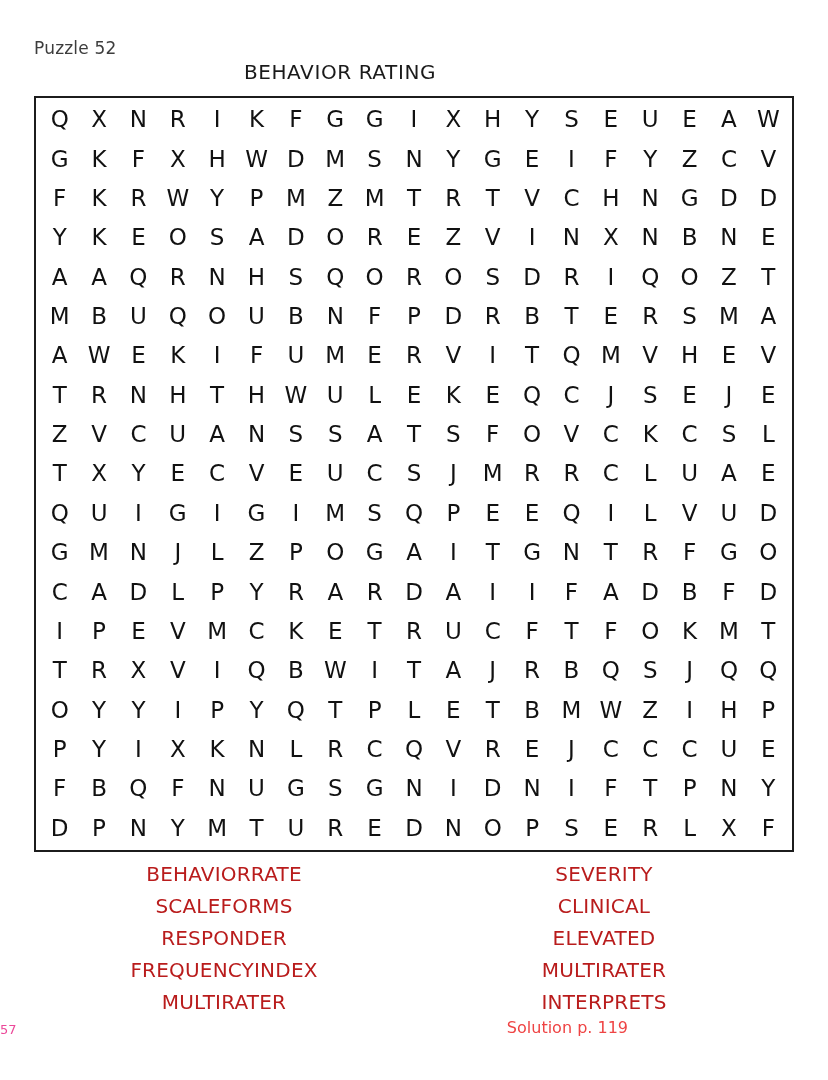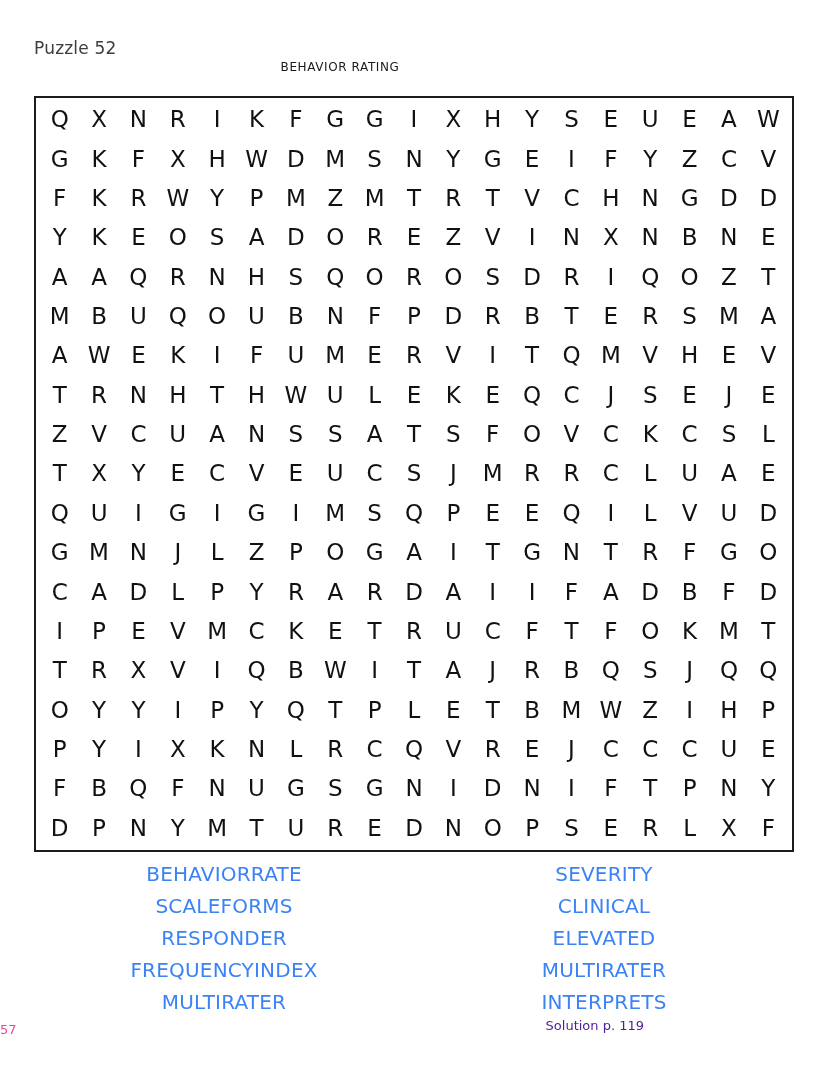--- a/index.html
+++ b/index.html
@@ -28,21 +28,21 @@
     font-size: 17px;
     color: #3d3d3d;
     letter-spacing: 0.2px;
   }
   .puzzle-title {
     position: absolute;
     left: 0;
     right: 0;
     top: 60px;
     text-align: center;
-    font-size: 12px;
+    font-size: 20px;
     color: #1a1a1a;
     letter-spacing: 0.6px;
   }
   .grid-wrap {
     position: absolute;
     left: 34px;
     top: 96px;
     width: 760px;
     height: 756px;
     border: 2px solid #1c1c1c;
@@ -75,39 +75,39 @@
     display: flex;
     justify-content: space-between;
   }
   .word-col {
     flex: 1 1 0;
     text-align: center;
   }
   .word {
     font-size: 20px;
     line-height: 32px;
-    color: #3b82f6;
+    color: #b91c1c;
     letter-spacing: 0.2px;
     white-space: nowrap;
   }
   .page-number {
     position: absolute;
     left: 0;
     right: 0;
     top: 1022px;
     text-align: left;
     font-size: 13px;
     color: #ec4899;
   }
   .solution-ref {
     position: absolute;
-    right: 36px;
+    right: 52px;
     top: 1018px;
-    font-size: 13px;
-    color: #4c1d95;
+    font-size: 16px;
+    color: #ef4444;
   }
 </style>
 </head>
 <body>
 
 <div class="page">
 
   <div class="puzzle-number">Puzzle 52</div>
   <div class="puzzle-title">BEHAVIOR RATING</div>
 

